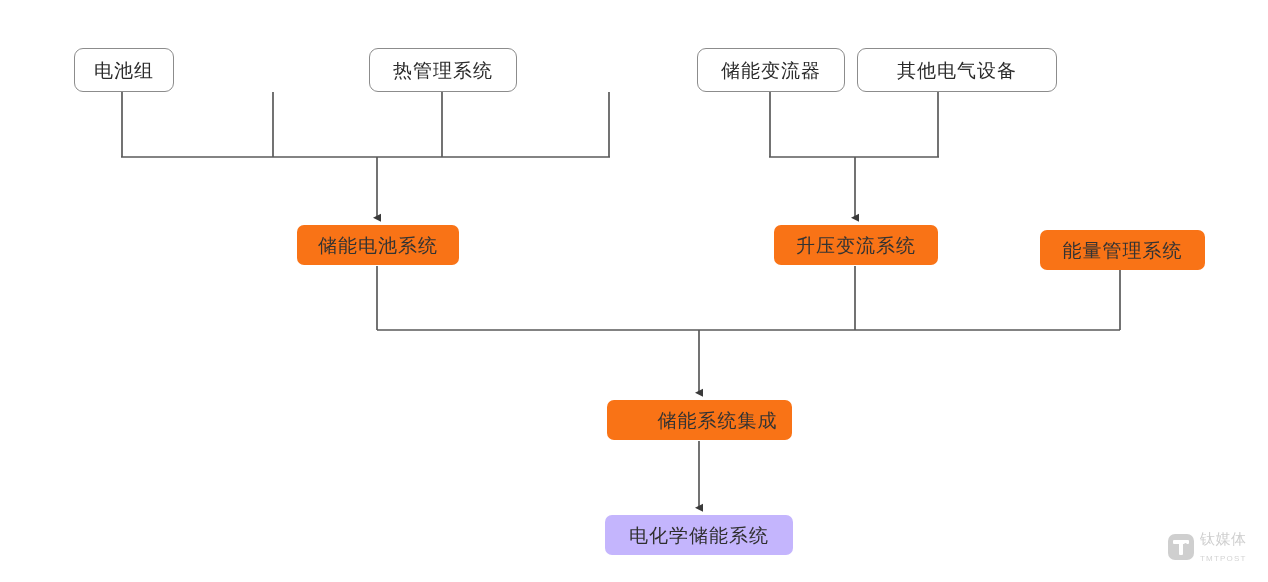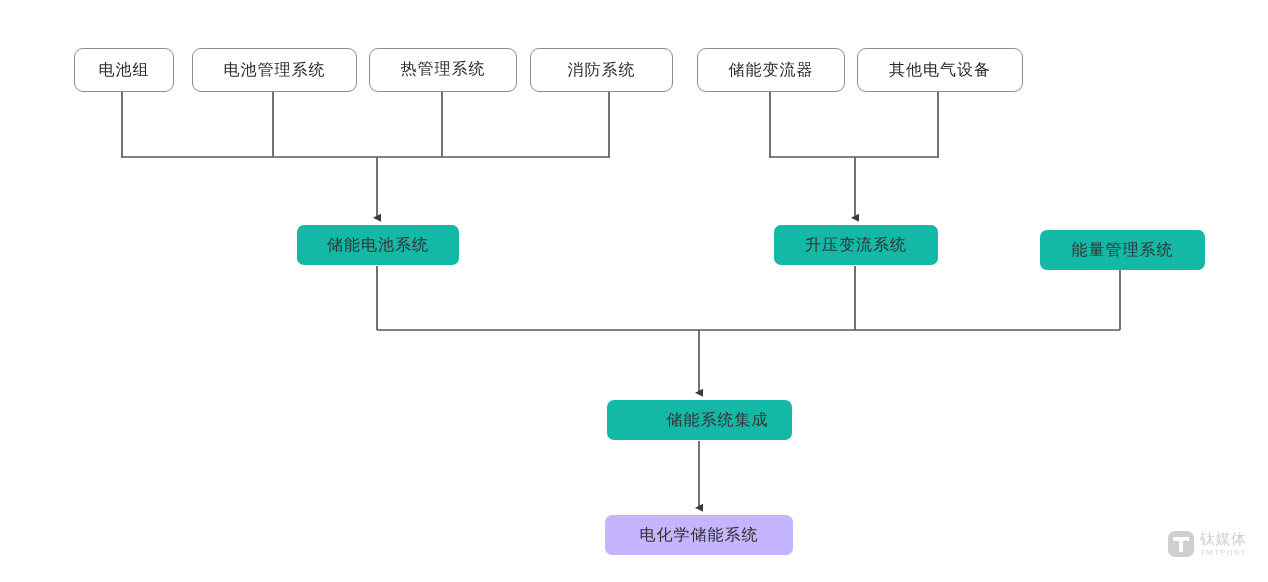--- a/index.html
+++ b/index.html
@@ -29,31 +29,31 @@
   .node {
     position: absolute;
     box-sizing: border-box;
     display: flex;
     align-items: center;
     justify-content: center;
     text-align: center;
     white-space: nowrap;
     letter-spacing: 1px;
     color: #2b2b2b;
-    font-size: 16px;
+    font-size: 19px;
     line-height: 1;
   }
   .node-leaf {
     background: #ffffff;
     border: 1.6px solid #8c8c8c;
     border-radius: 9px;
     height: 44px;
   }
   .node-mid {
-    background: #14b8a6;
+    background: #f97316;
     border: none;
     border-radius: 7px;
     height: 40px;
     color: #333333;
   }
   .node-root {
     background: #c4b5fd;
     border: none;
     border-radius: 7px;
     height: 40px;
@@ -116,21 +116,21 @@
     font-family: "Liberation Sans", sans-serif;
     font-size: 15px;
     color: #cfcfcf;
     letter-spacing: 0.5px;
   }
   #watermark .wm-en {
     font-family: "Liberation Sans", sans-serif;
     font-size: 8px;
     color: #d4d4d4;
     letter-spacing: 1.2px;
-    margin-top: 3px;
+    margin-top: 9px;
   }
 </style>
 </head>
 <body>
 
 <div id="diagram-root">
 
   <svg id="edge-layer" viewBox="0 0 1268 582" width="1268" height="582" xmlns="http://www.w3.org/2000/svg">
     <defs>
       <marker id="arrowhead" markerWidth="10" markerHeight="10" refX="5.2" refY="4" orient="auto" markerUnits="userSpaceOnUse">
@@ -160,29 +160,27 @@
 
       <path d="M377,157 L377,218"></path>
       <path d="M855,157 L855,218"></path>
       <path d="M699,330 L699,393"></path>
       <path d="M699,441 L699,508"></path>
     </g>
   </svg>
 
   <div class="node node-leaf" style="left:74px;  top:48px;  width:100px;">电池组</div>
 
-  <div class="node node-leaf" style="left:192px; top:48px;  width:165px;">电池管理系统</div>
-
-  <div class="node node-leaf" style="left:369px; top:48px;  width:148px;font-family:Liberation Mono, monospace;">热管理系统</div>
-
-  <div class="node node-leaf" style="left:530px; top:48px;  width:143px;">消防系统</div>
+
+  <div class="node node-leaf" style="left:369px; top:48px;  width:148px;">热管理系统</div>
+
 
   <div class="node node-leaf" style="left:697px; top:48px;  width:148px;">储能变流器</div>
 
-  <div class="node node-leaf" style="left:857px; top:48px;  width:166px;">其他电气设备</div>
+  <div class="node node-leaf" style="left:857px; top:48px;  width:200px;">其他电气设备</div>
 
   <div class="node node-mid" style="left:297px;  top:225px; width:162px;">储能电池系统</div>
 
   <div class="node node-mid" style="left:774px;  top:225px; width:164px;">升压变流系统</div>
 
   <div class="node node-mid" style="left:1040px; top:230px; width:165px;">能量管理系统</div>
 
   <div class="node node-mid" style="left:607px; top:400px; width:185px;padding-left:36px;">储能系统集成</div>
 
   <div class="node node-root" style="left:605px; top:515px; width:188px;">电化学储能系统</div>

